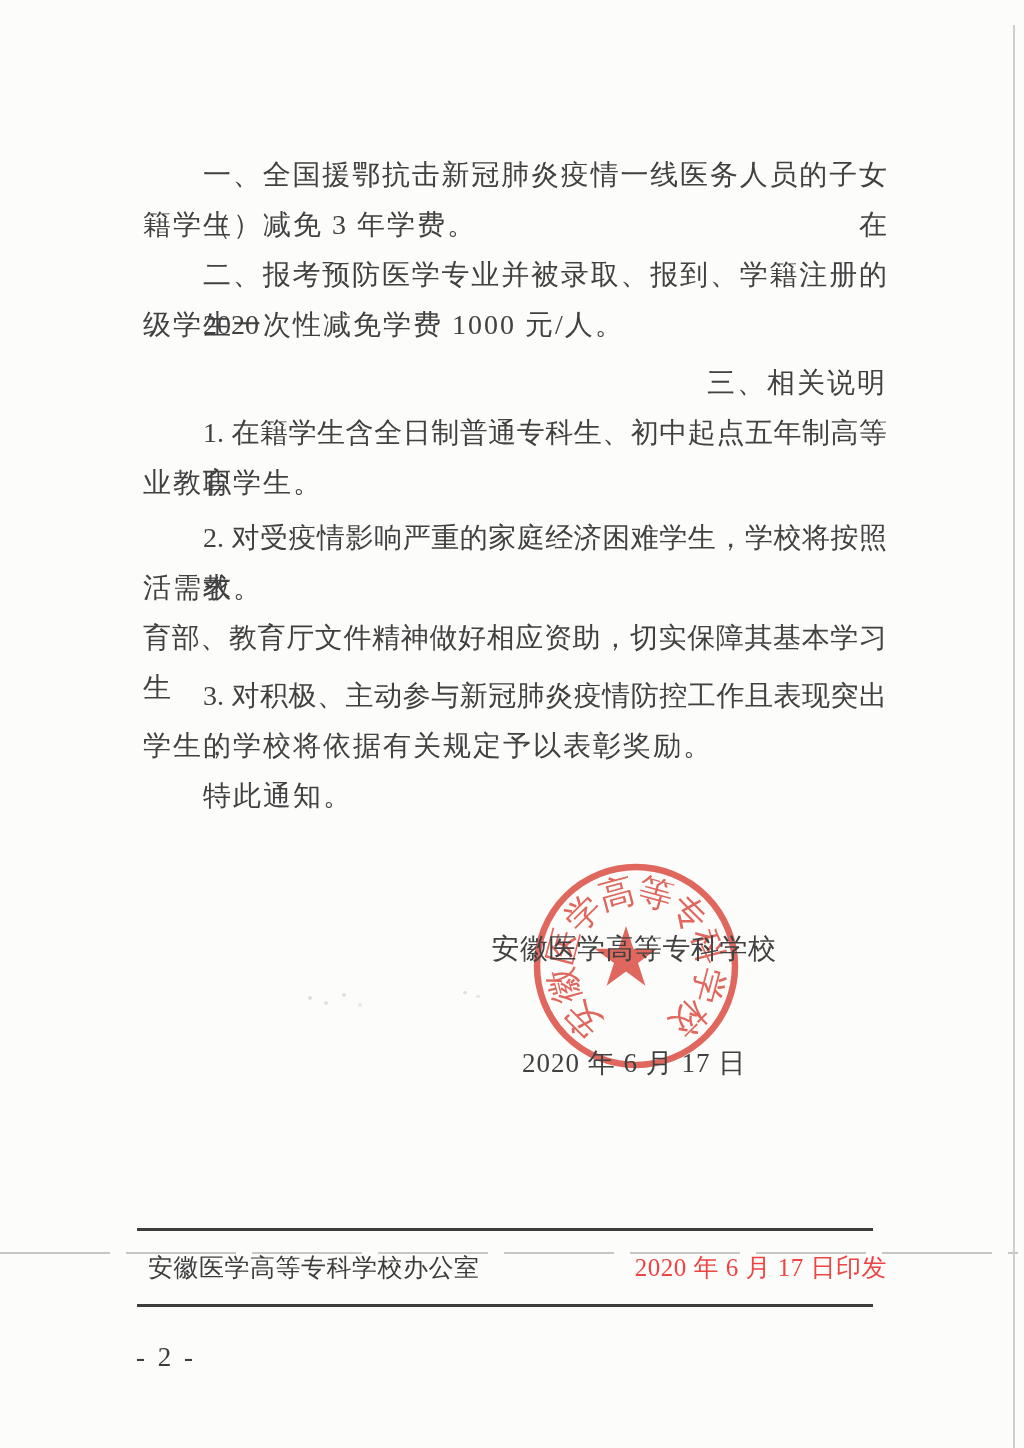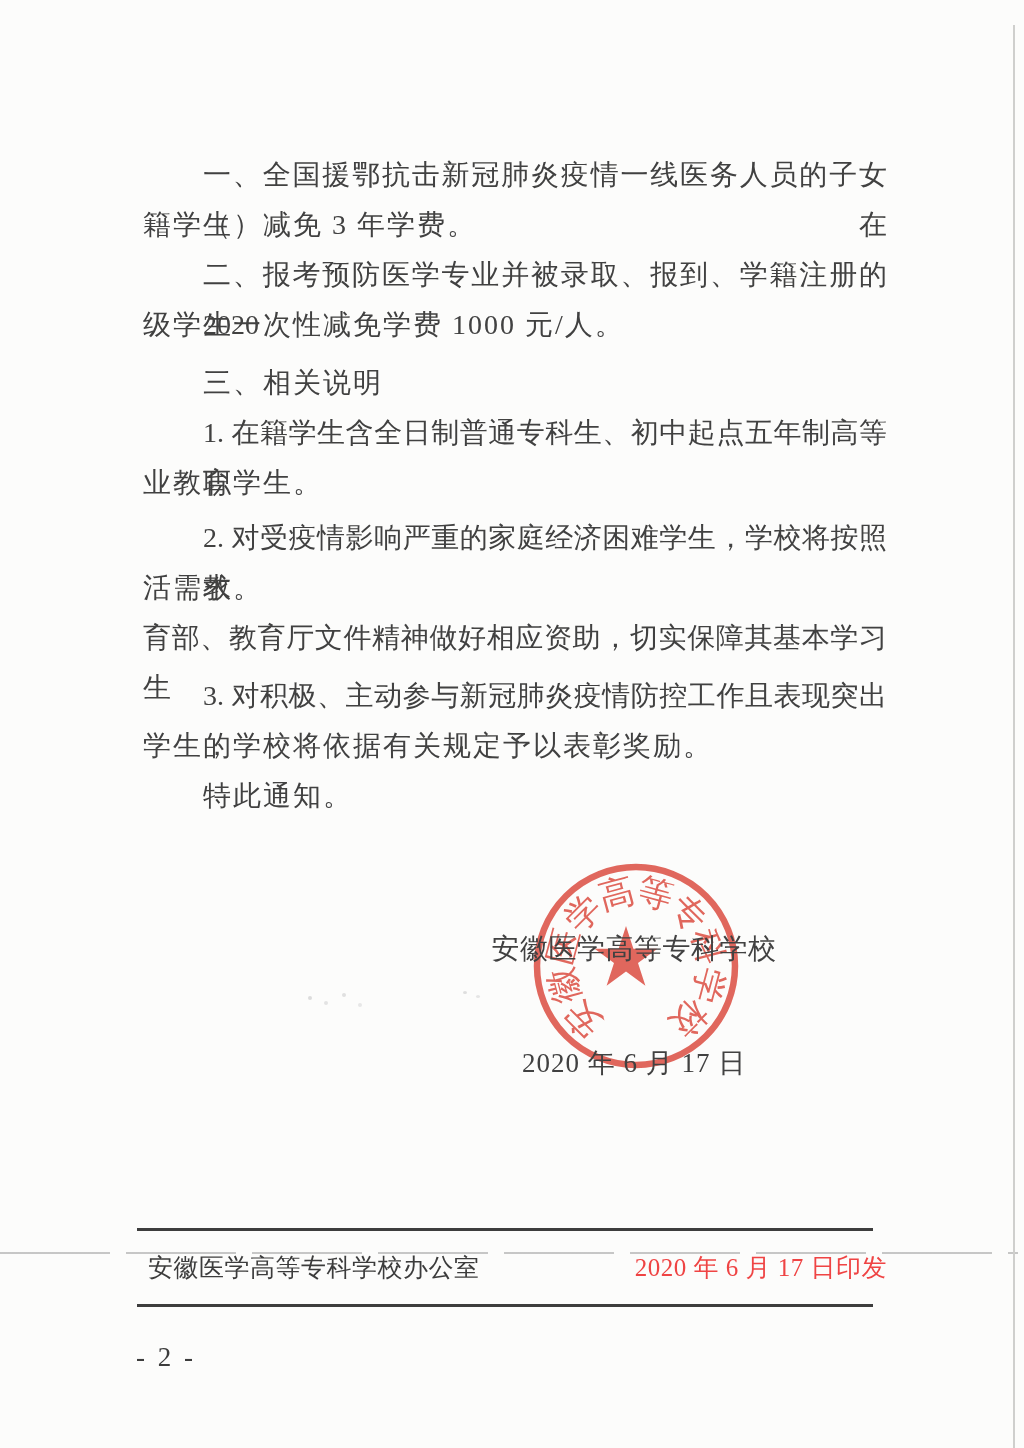--- a/index.html
+++ b/index.html
@@ -11,21 +11,21 @@
     font-family:"Liberation Serif","DejaVu Serif",serif;
     color:#414141;
     padding-left:19px;
   }
   
   .doc-body{
     position:absolute;left:143px;top:150px;width:744px;
     font-size:28px;line-height:50px;
   }
   .para{margin:0;}
-  .para:nth-child(3){margin-top:8px;}
+  .para:nth-child(3){margin-top:8px;text-align:right;}
   .para:nth-child(5){margin-top:5px;}
   .para:nth-child(6){margin-top:8px;}
   .line{height:50px;white-space:nowrap;}
   .line.just{white-space:normal;text-align:justify;text-align-last:justify;}
   .line.left{letter-spacing:2px;}
   .line.indent{padding-left:60px;}
   .line.just.indent{padding-left:60px;}
   
   .sig{position:absolute;left:448px;width:372px;text-align:center;z-index:3;}
   .sig-org{top:930px;font-size:28px;letter-spacing:0.5px;text-align:center;}

